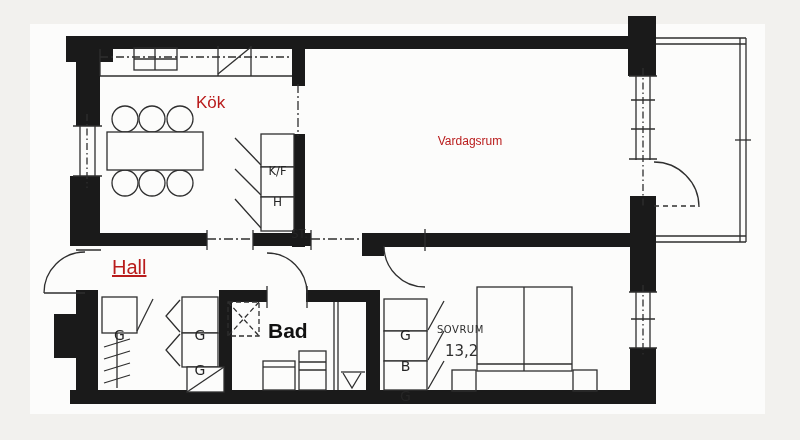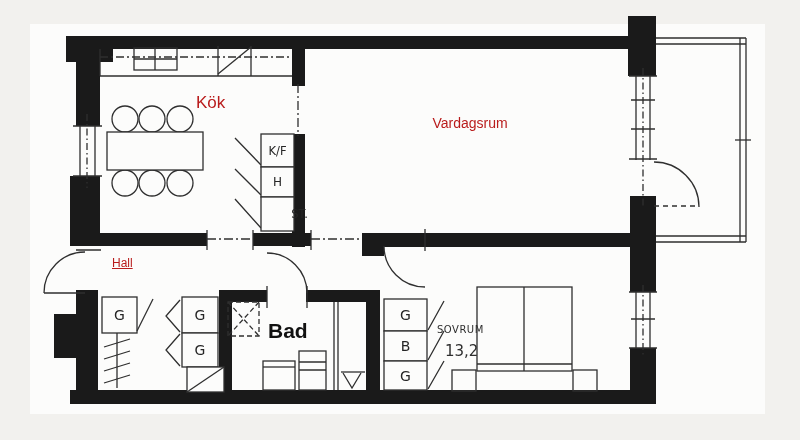--- a/index.html
+++ b/index.html
@@ -18,21 +18,21 @@
   .lbl{
     position:absolute;
     color:#b91c1c;
     white-space:nowrap;
   }
   .digital{font-family:"Liberation Sans", sans-serif;}
   .hand{font-family:"DejaVu Sans", sans-serif;color:#2e2e2e;}
   .center{text-align:center;}
   .boxlbl{
     position:absolute;display:flex;align-items:center;justify-content:center;
-    font-family:"DejaVu Sans", sans-serif;color:#252525;
+    font-family:"DejaVu Sans", sans-serif;color:#252525;margin-top:20px;
   }
 </style>
 </head>
 <body>
 
 <div class="stage">
   <div class="paper"></div>
 
   <svg class="plan" width="800" height="440" viewBox="0 0 800 440">
 
@@ -171,24 +171,24 @@
         <rect x="477" y="287" width="95" height="84" fill="#fcfcfb"></rect>
         <path d="M524,287 V371 M477,364 H572"></path>
       </g>
       <rect x="452" y="370" width="24" height="21"></rect>
       <rect x="573" y="370" width="24" height="21"></rect>
     </g>
   </svg>
 
   <div class="lbl digital" style="left:196px;top:93px;font-size:17px;">Kök</div>
 
-  <div class="lbl digital center" style="left:395px;top:115px;width:150px;font-size:14px;">Vardagsrum</div>
-
-
-  <div class="lbl digital" style="left:112px;top:256px;font-size:12px;text-decoration:underline;">Hall</div>
+  <div class="lbl digital center" style="left:395px;top:134px;width:150px;font-size:12px;">Vardagsrum</div>
+
+
+  <div class="lbl digital" style="left:112px;top:256px;font-size:20px;text-decoration:underline;">Hall</div>
 
   <div class="lbl digital" style="left:268px;top:319px;font-size:21px;font-weight:bold;color:#111;">Bad</div>
 
   <div class="lbl hand" style="left:437px;top:324px;font-size:10px;letter-spacing:.5px;">SOVRUM</div>
   <div class="lbl hand" style="left:445px;top:342px;font-size:15px;">13,2</div>
 
   <div class="boxlbl" style="left:261px;top:134px;width:33px;height:33px;font-size:11.5px;">K/F</div>
   <div class="boxlbl" style="left:261px;top:167px;width:33px;height:30px;font-size:12px;">H</div>
   <div class="boxlbl" style="left:261px;top:197px;width:33px;height:34px;font-size:11.5px;padding-left:22px;">ST.</div>
 

